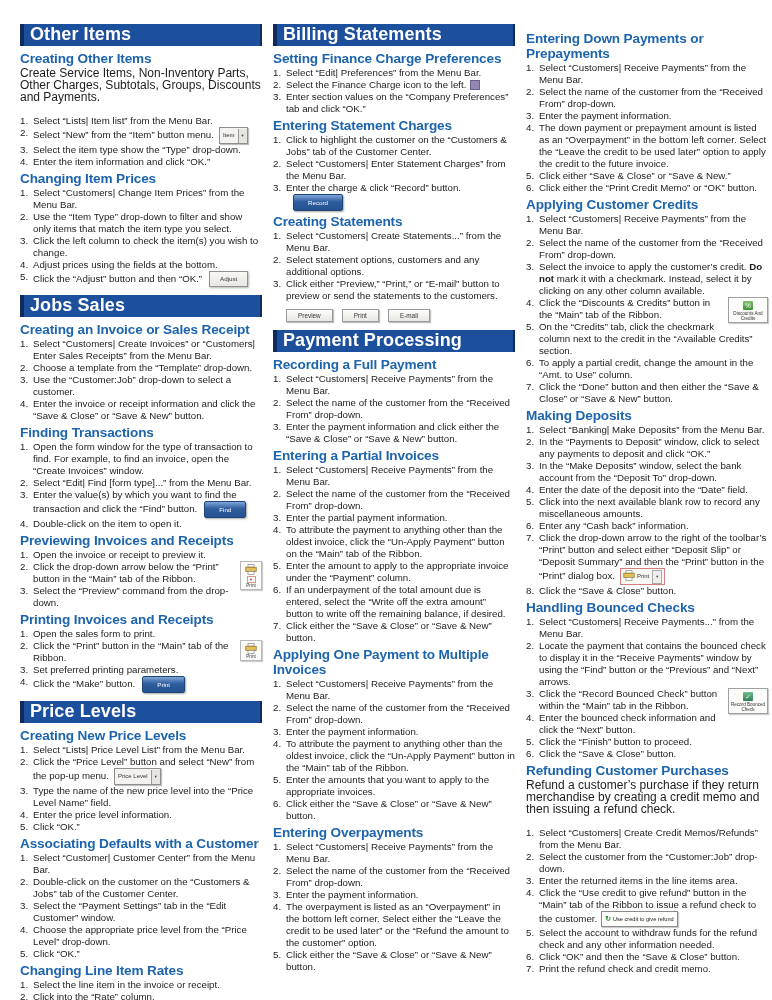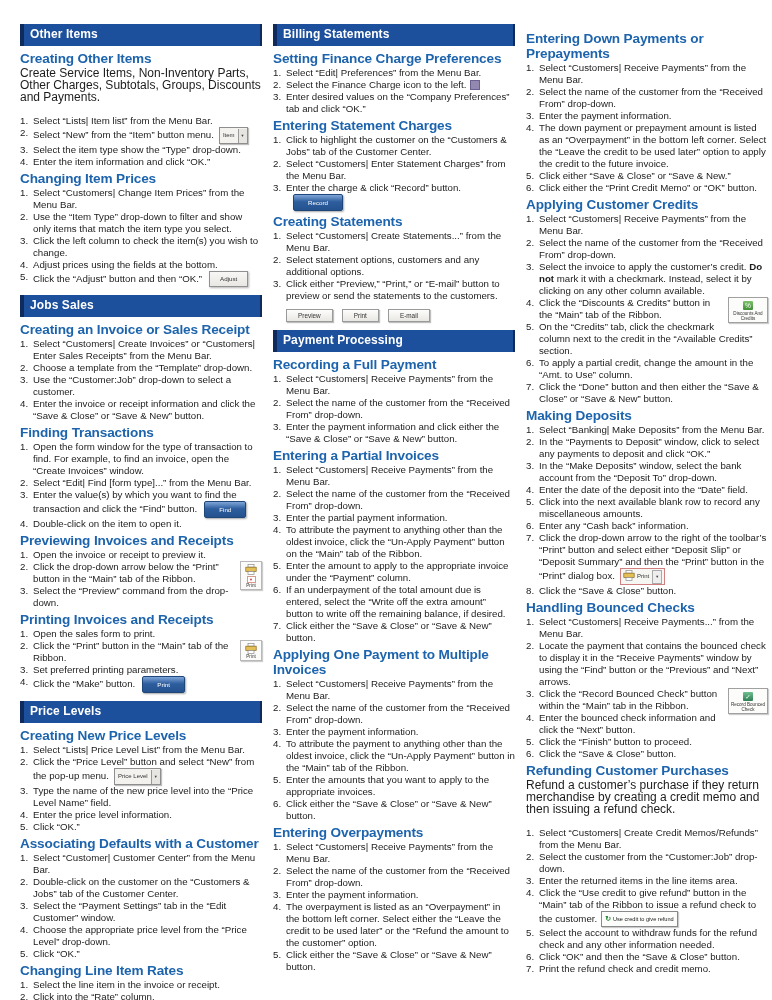--- a/index.html
+++ b/index.html
@@ -1,20 +1,20 @@
 <!DOCTYPE html>
 <html><head>
 <meta charset="utf-8">
 <style>
   html,body{margin:0;padding:0}
   body{width:772px;height:1000px;background:#ffffff;font-family:"Liberation Sans",sans-serif;color:#1c1c1c;overflow:hidden}
   .page{display:flex;gap:11px;box-sizing:border-box;width:772px;height:1000px;padding:0 4px 0 20px}
   .col{flex:1;min-width:0;padding-top:24px;box-sizing:border-box}
   .col.c3{padding-top:28px}
-  .bar{background:#1c4f9c;border-left:4px solid #0f2b5e;border-right:2px solid #0f2b5e;color:#fff;font-weight:bold;font-size:12px;line-height:17px;padding:2px 0 3px 6px;margin:8px 0 5px;letter-spacing:.1px}
+  .bar{background:#1c4f9c;border-left:4px solid #0f2b5e;border-right:2px solid #0f2b5e;color:#fff;font-weight:bold;font-size:18px;line-height:17px;padding:2px 0 3px 6px;margin:8px 0 5px;letter-spacing:.1px}
   .col > .bar:first-child{margin-top:0}
   .h2{color:#1d64ad;font-weight:bold;font-size:13.6px;line-height:15px;margin:3px 0 1px;letter-spacing:-.15px}
   .p{font-size:12px;line-height:12px;margin:1px 0}
   .gap{height:11px}
   ol.steps{list-style:none;margin:0 0 2px;padding:0;counter-reset:step}
   ol.steps li{position:relative;padding-left:13px;font-size:9.7px;line-height:12px;counter-increment:step}
   ol.steps li::before{content:counter(step) ".";position:absolute;left:0;top:0}
   b{font-weight:bold}
   
   .w{display:inline-block;vertical-align:middle}
@@ -124,21 +124,21 @@
         <li><span>Click into the “Rate” column.</span></li>
         <li><span>Enter the price level.</span></li>
       </ol>
     </div>
   <div class="col c2">
       <div class="bar">Billing Statements</div>
       <div class="h2">Setting Finance Charge Preferences</div>
       <ol class="steps">
         <li><span>Select “Edit| Preferences” from the Menu Bar.</span></li>
         <li><span>Select the Finance Charge icon to the left.</span><span class="w mini-icon"></span></li>
-        <li><span>Enter desired values on the “Company Preferences” tab and click “OK.”</span></li>
+        <li><span>Enter section values on the “Company Preferences” tab and click “OK.”</span></li>
       </ol>
       <div class="h2">Entering Statement Charges</div>
       <ol class="steps">
         <li><span>Click to highlight the customer on the “Customers &amp; Jobs” tab of the Customer Center.</span></li>
         <li><span>Select “Customers| Enter Statement Charges” from the Menu Bar.</span></li>
         <li><span>Enter the charge &amp; click “Record” button.</span><span class="w blue">Record</span></li>
       </ol>
       <div class="h2">Creating Statements</div>
       <ol class="steps">
         <li><span>Select “Customers| Create Statements...” from the Menu Bar.</span></li>

